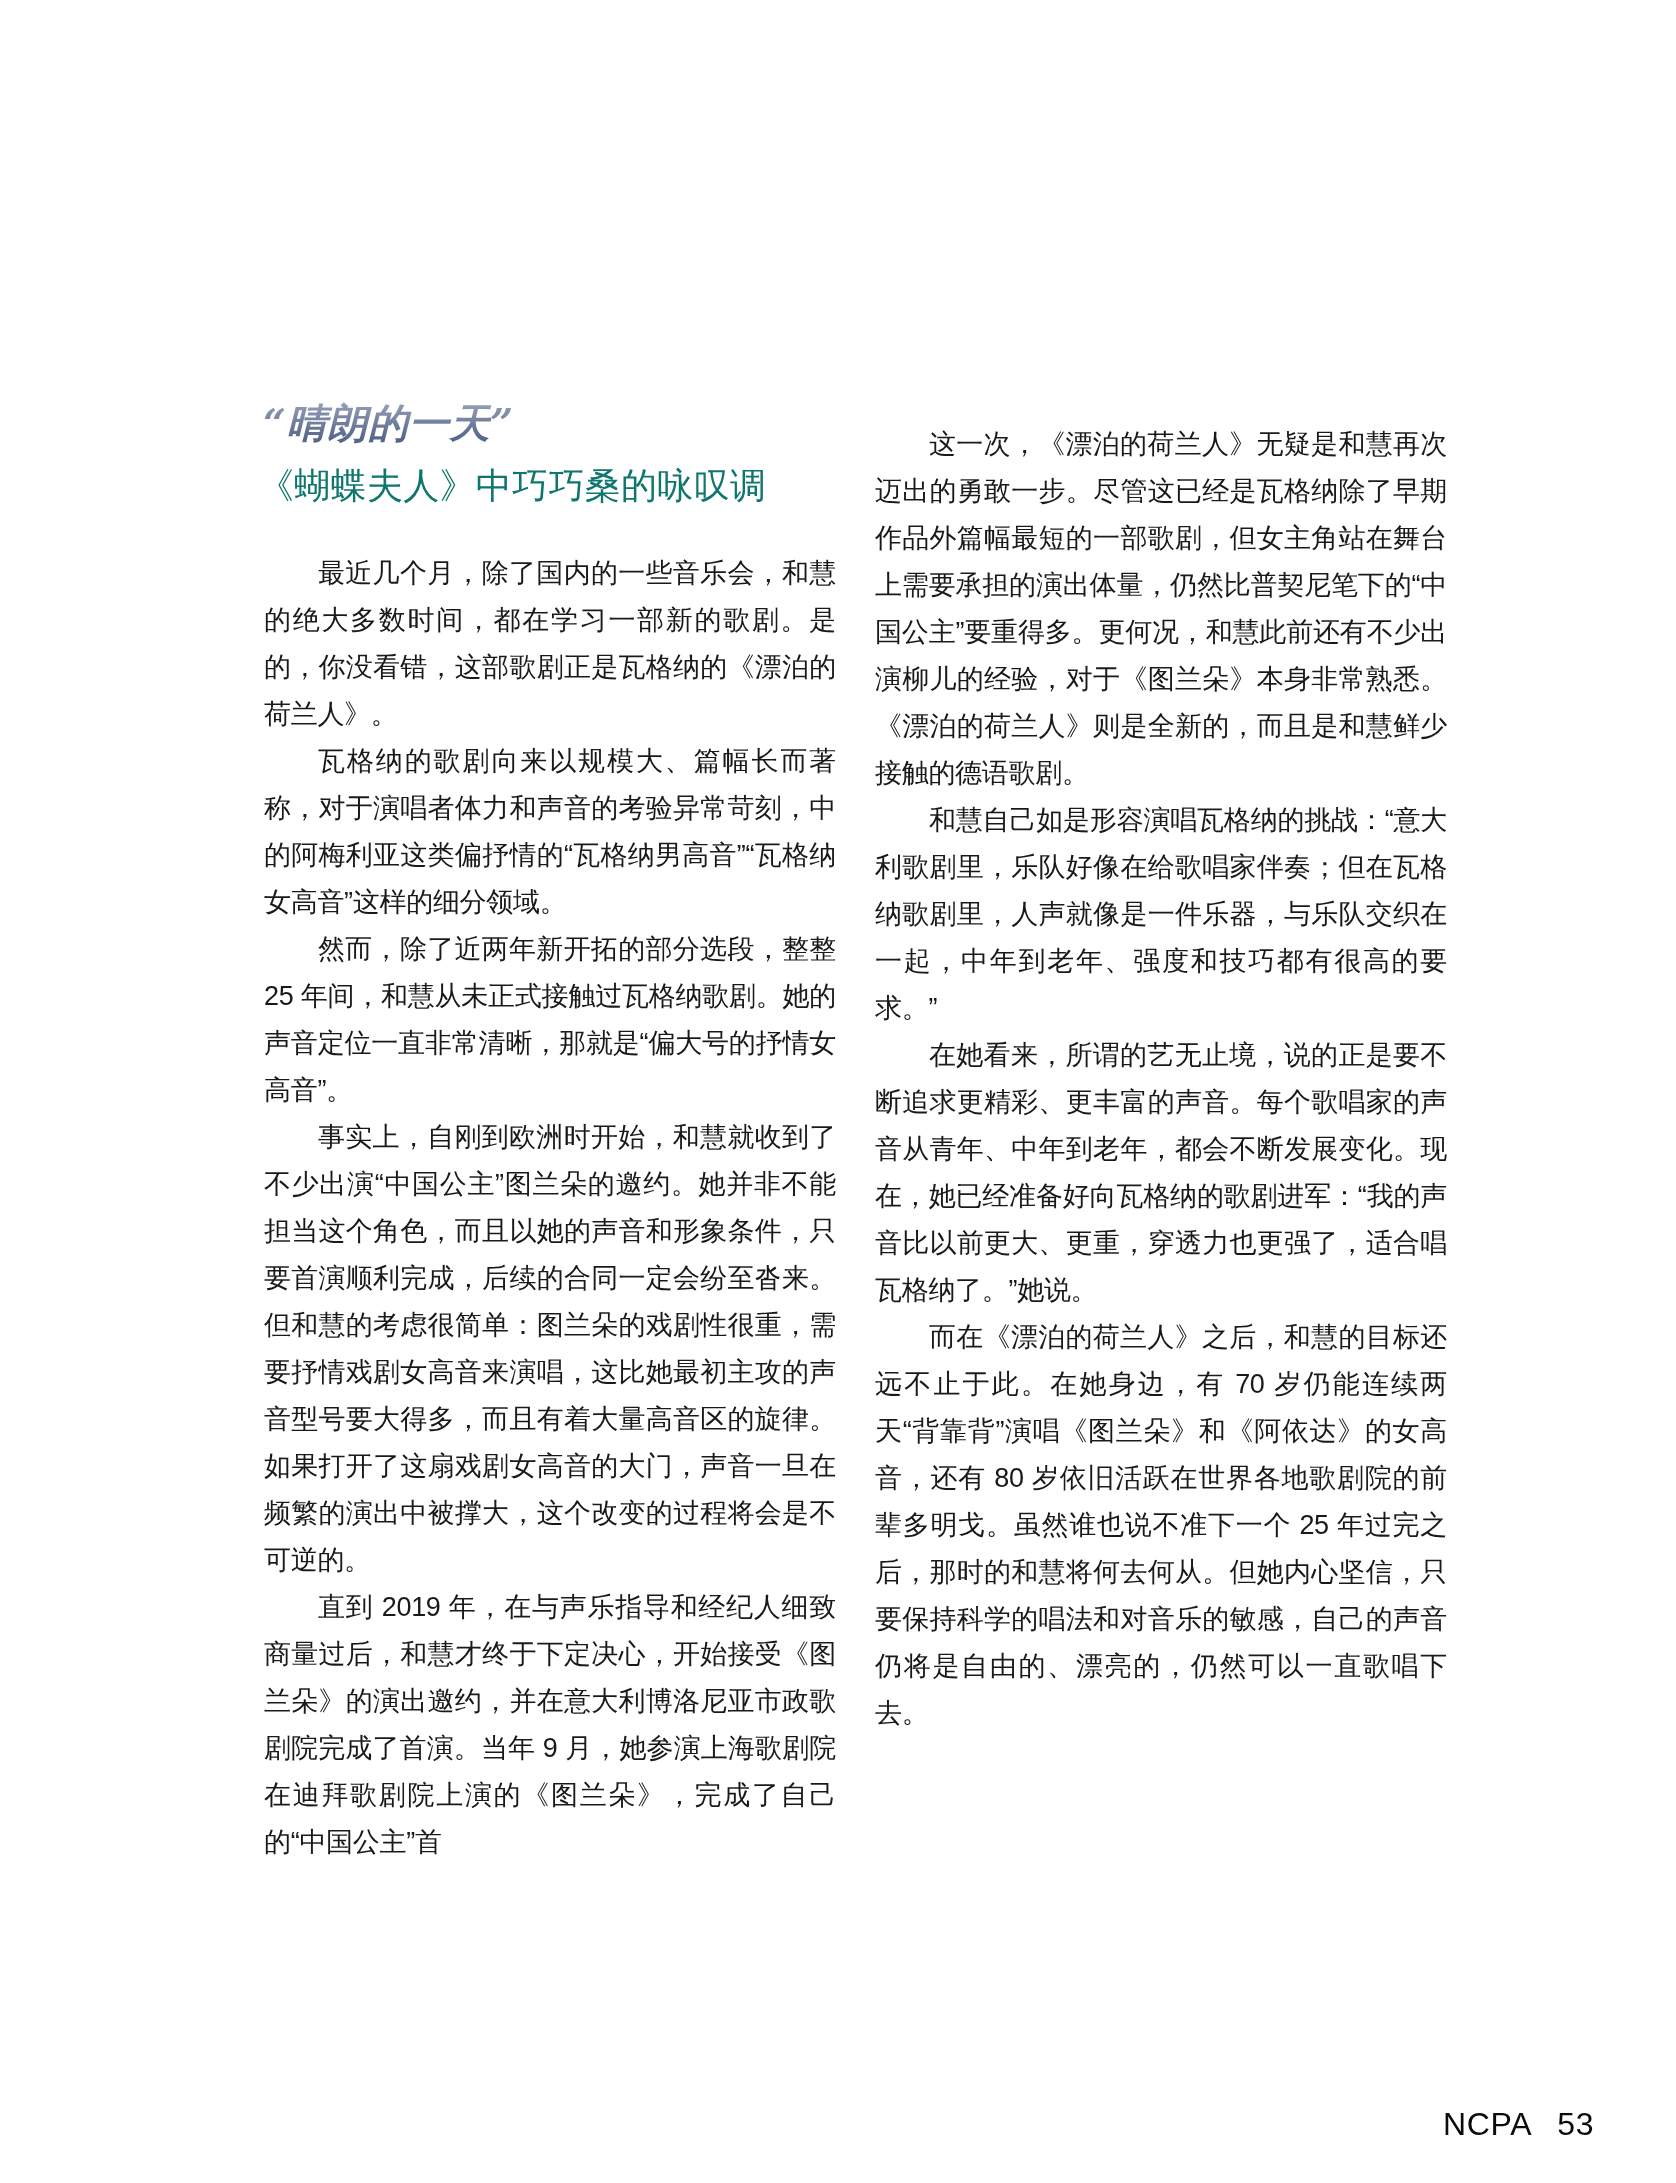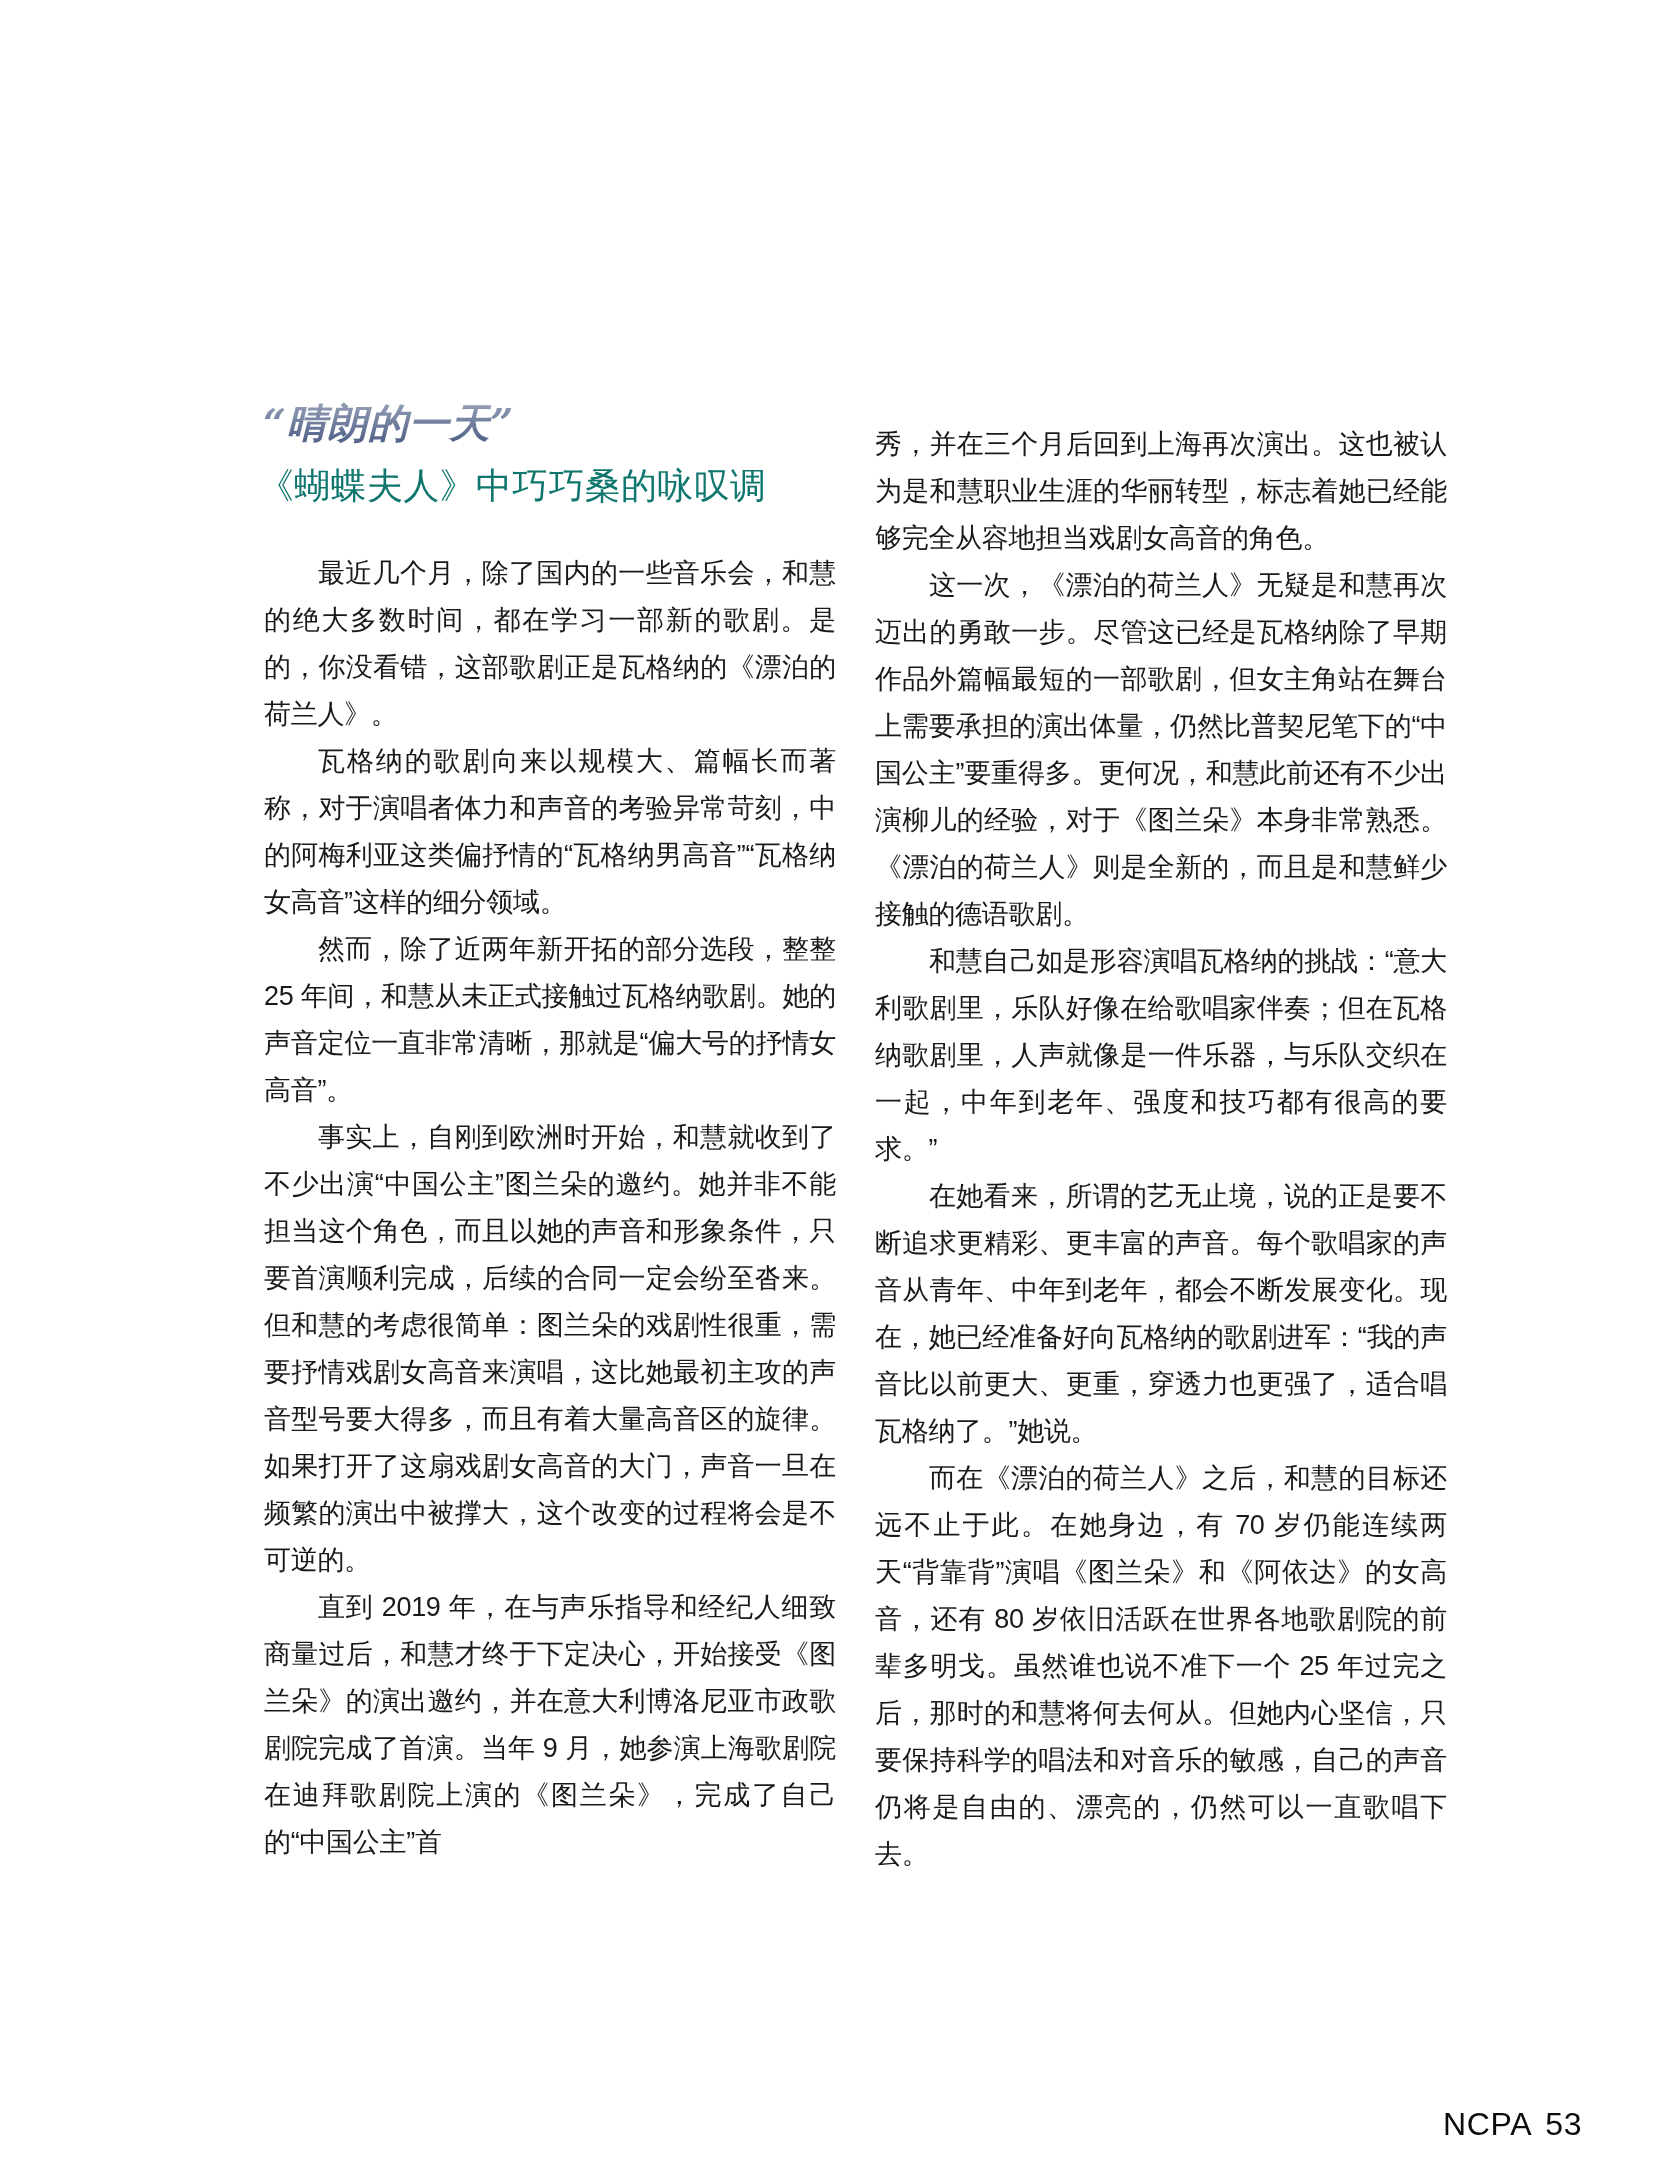--- a/index.html
+++ b/index.html
@@ -37,42 +37,41 @@
     font-size:27px; line-height:47px; letter-spacing:-0.3px;
     color:#191919;
   }
   .col-left  { left:264px;  top:508px; }
   .col-right { left:875px; top:379px; }
   .para { text-align:justify; text-justify:inter-ideograph; }
   .para.indent { text-indent:2em; }
   .footer {
     position:absolute; left:1443px; top:2064px;
     font-size:32px; color:#0b0b0b;
-    display:flex; gap:13px; letter-spacing:0.7px;
+    display:flex; gap:25px; letter-spacing:0.7px;
   }
 </style>
 </head>
 <body>
 
 <div class="page">
 
   <h1 class="callig">“晴朗的一天”</h1>
 
   <h2 class="subtitle">《蝴蝶夫人》中巧巧桑的咏叹调</h2>
 
   <div class="col col-left">
       <p class="para indent">最近几个月，除了国内的一些音乐会，和慧的绝大多数时间，都在学习一部新的歌剧。是的，你没看错，这部歌剧正是瓦格纳的《漂泊的荷兰人》。</p>
       <p class="para indent">瓦格纳的歌剧向来以规模大、篇幅长而著称，对于演唱者体力和声音的考验异常苛刻，中的阿梅利亚这类偏抒情的“瓦格纳男高音”“瓦格纳女高音”这样的细分领域。</p>
       <p class="para indent">然而，除了近两年新开拓的部分选段，整整 25 年间，和慧从未正式接触过瓦格纳歌剧。她的声音定位一直非常清晰，那就是“偏大号的抒情女高音”。</p>
       <p class="para indent">事实上，自刚到欧洲时开始，和慧就收到了不少出演“中国公主”图兰朵的邀约。她并非不能担当这个角色，而且以她的声音和形象条件，只要首演顺利完成，后续的合同一定会纷至沓来。但和慧的考虑很简单：图兰朵的戏剧性很重，需要抒情戏剧女高音来演唱，这比她最初主攻的声音型号要大得多，而且有着大量高音区的旋律。如果打开了这扇戏剧女高音的大门，声音一旦在频繁的演出中被撑大，这个改变的过程将会是不可逆的。</p>
       <p class="para indent">直到 2019 年，在与声乐指导和经纪人细致商量过后，和慧才终于下定决心，开始接受《图兰朵》的演出邀约，并在意大利博洛尼亚市政歌剧院完成了首演。当年 9 月，她参演上海歌剧院在迪拜歌剧院上演的《图兰朵》，完成了自己的“中国公主”首</p>
     </div>
 
   <div class="col col-right">
-      <p class="para">秀，并在三个月后回到上海再次演出。这也被认为是和慧职业生涯的华丽转型，标志着她已经能够完全从容地担当戏剧女高音的角色。</p>
       <p class="para indent">这一次，《漂泊的荷兰人》无疑是和慧再次迈出的勇敢一步。尽管这已经是瓦格纳除了早期作品外篇幅最短的一部歌剧，但女主角站在舞台上需要承担的演出体量，仍然比普契尼笔下的“中国公主”要重得多。更何况，和慧此前还有不少出演柳儿的经验，对于《图兰朵》本身非常熟悉。《漂泊的荷兰人》则是全新的，而且是和慧鲜少接触的德语歌剧。</p>
       <p class="para indent">和慧自己如是形容演唱瓦格纳的挑战：“意大利歌剧里，乐队好像在给歌唱家伴奏；但在瓦格纳歌剧里，人声就像是一件乐器，与乐队交织在一起，中年到老年、强度和技巧都有很高的要求。”</p>
       <p class="para indent">在她看来，所谓的艺无止境，说的正是要不断追求更精彩、更丰富的声音。每个歌唱家的声音从青年、中年到老年，都会不断发展变化。现在，她已经准备好向瓦格纳的歌剧进军：“我的声音比以前更大、更重，穿透力也更强了，适合唱瓦格纳了。”她说。</p>
       <p class="para indent">而在《漂泊的荷兰人》之后，和慧的目标还远不止于此。在她身边，有 70 岁仍能连续两天“背靠背”演唱《图兰朵》和《阿依达》的女高音，还有 80 岁依旧活跃在世界各地歌剧院的前辈多明戈。虽然谁也说不准下一个 25 年过完之后，那时的和慧将何去何从。但她内心坚信，只要保持科学的唱法和对音乐的敏感，自己的声音仍将是自由的、漂亮的，仍然可以一直歌唱下去。</p>
     </div>
 
   <div class="footer">
     <span>NCPA</span>
     <span>53</span>
   </div>

